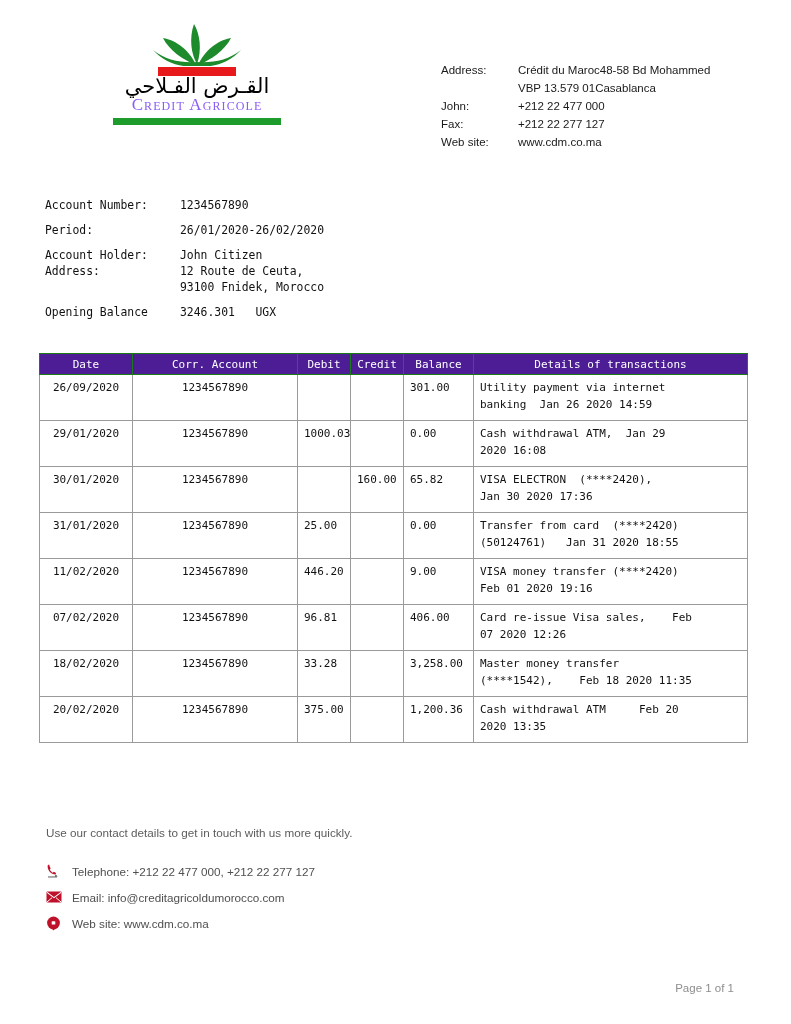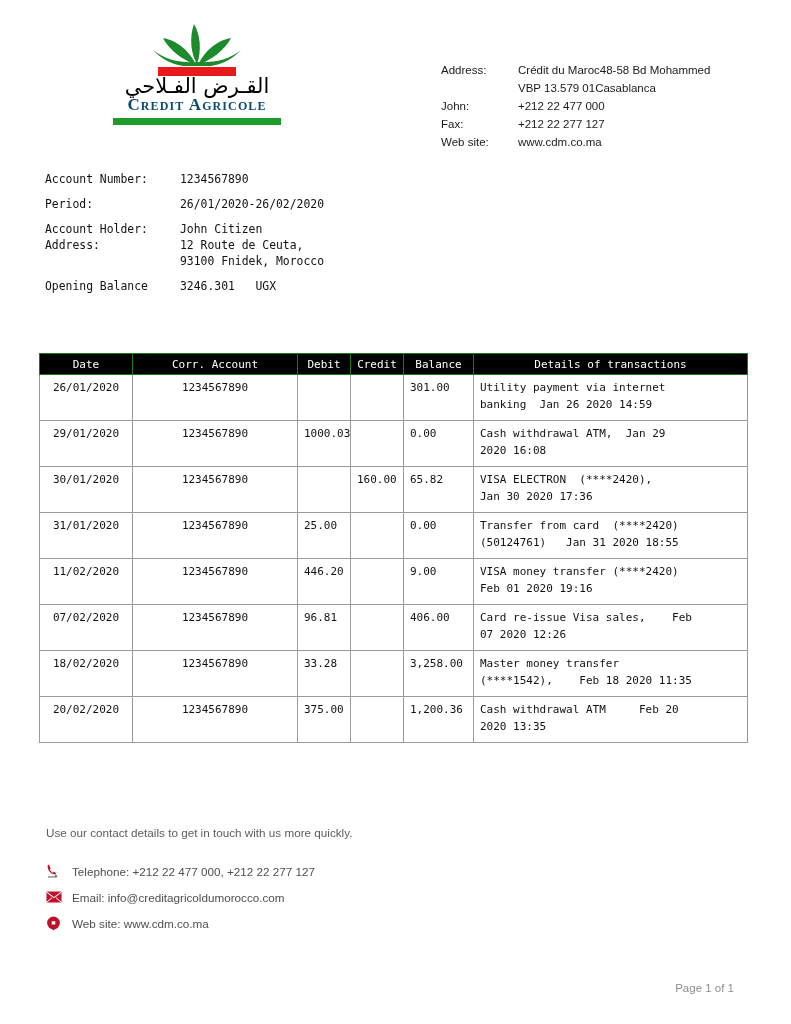--- a/index.html
+++ b/index.html
@@ -45,24 +45,24 @@
     font-family: "DejaVu Sans", sans-serif;
     font-size: 21px;
     color: #000000;
     line-height: 1.05;
     margin-top: -1px;
     letter-spacing: -0.5px;
     direction: rtl;
   }
   .logo-name {
     font-family: "Liberation Serif", serif;
-    font-weight: bold;
+    font-weight: normal;
     font-size: 17px;
     letter-spacing: 1.1px;
-    color: #0c4a6e;
+    color: #8b5cf6;
     margin-top: -2px;
     font-variant: small-caps;
   }
   .logo-greenbar {
     width: 168px;
     height: 7px;
     background: #1d9b2b;
     margin: 3px auto 0 auto;
   }
 
@@ -82,38 +82,38 @@
 
   
   .acct-info {
     position: absolute;
     left: 45px;
     top: 172px;
     font-family: "DejaVu Sans Mono", monospace;
     font-size: 11.4px;
     color: #111;
   }
-  .acct-info table { border-collapse: collapse; }
+  .acct-info table { border-collapse: collapse; margin-top: 26px; }
   .acct-info td { padding: 0 0 11px 0; vertical-align: top; white-space: pre; }
   .acct-info tr.tight td { padding-bottom: 2px; }
   .acct-info td.lbl { width: 135px; }
 
   
   .tx-table {
     position: absolute;
     left: 39px;
     top: 353px;
     width: 708px;
     border-collapse: collapse;
     font-family: "DejaVu Sans Mono", monospace;
     font-size: 11px;
     table-layout: fixed;
   }
   .tx-table th {
-    background: #000000;
+    background: #4c1d95;
     color: #ffffff;
     font-weight: normal;
     font-size: 11px;
     height: 18px;
     padding: 1px 4px;
     text-align: center;
     border: 1px solid #1a7a1a;
     white-space: nowrap;
   }
   .tx-table td {
@@ -257,21 +257,21 @@
         <th>Date</th>
         <th>Corr. Account</th>
         <th>Debit</th>
         <th>Credit</th>
         <th>Balance</th>
         <th>Details of transactions</th>
       </tr>
     </thead>
     <tbody>
       <tr>
-        <td class="c-date">26/01/2020</td>
+        <td class="c-date">26/09/2020</td>
         <td class="c-acct">1234567890</td>
         <td class="c-debit"></td>
         <td class="c-credit"></td>
         <td class="c-bal">301.00</td>
         <td class="c-det">Utility payment via internet
 banking  Jan 26 2020 14:59</td>
       </tr>
       <tr>
         <td class="c-date">29/01/2020</td>
         <td class="c-acct">1234567890</td>

